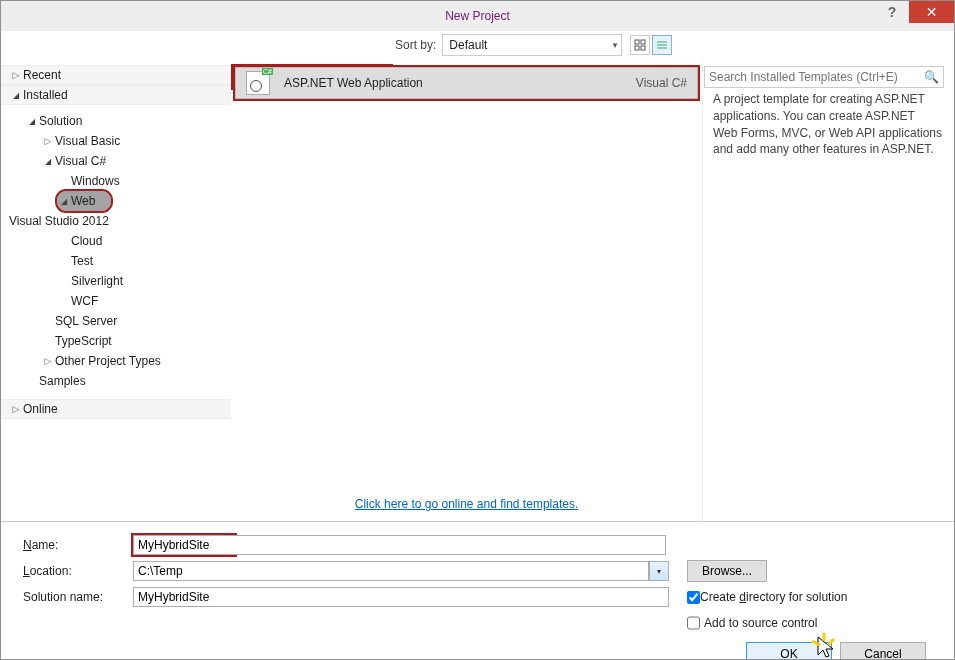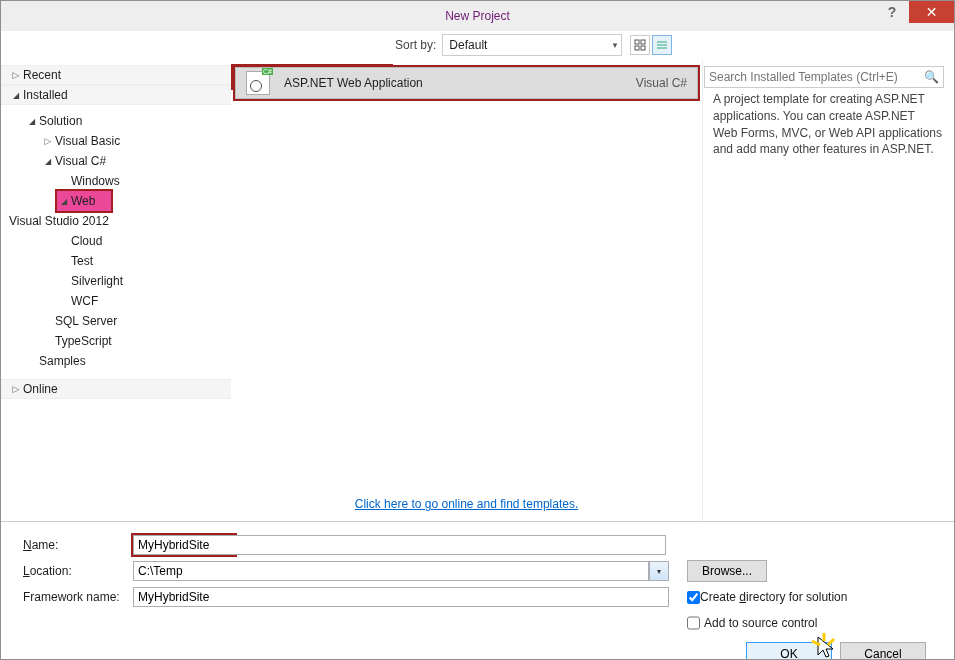--- a/index.html
+++ b/index.html
@@ -19,21 +19,21 @@
 .view-btns { margin-left: 8px; display: flex; gap: 2px; }
 .view-btn { width: 20px; height: 20px; border: 1px solid #ccc; display: flex; align-items: center; justify-content: center; }
 .view-btn.active { background: #e5f1fb; border-color: #7eb4ea; }
 .search { position: absolute; right: 10px; top: 35px; width: 240px; height: 22px; border: 1px solid #ccc; display: flex; align-items: center; padding: 0 4px; color: #888; }
 .search input { border: none; outline: none; flex: 1; font-size: 12px; }
 .search .mag { color: #666; }
 .main { display: flex; height: 462px; }
 .sidebar { width: 230px; padding: 6px 0 0 0; }
 .tree-row { display: flex; align-items: center; height: 20px; padding-left: 8px; cursor: default; }
 .tree-row.header { background: #f5f5f5; font-weight: normal; border-top: 1px solid #eee; border-bottom: 1px solid #eee; }
-.tree-row.selected { background: #ec4899; }
+.tree-row.selected { background: #a3a3a3; border-radius: 9px; }
 .exp { width: 14px; font-size: 9px; color: #666; display: inline-block; text-align: center; }
 .exp.open::before { content: "◢"; font-size: 8px; color: #444; }
 .exp.closed::before { content: "▷"; font-size: 9px; }
 .indent1 { padding-left: 24px; }
 .indent2 { padding-left: 40px; }
 .indent3 { padding-left: 56px; }
 .indent4 { }
 .center { flex: 1; padding: 8px 4px 0 4px; position: relative; }
 .tmpl-item { height: 32px; background: #ddd; display: flex; align-items: center; padding: 0 10px; border: 1px solid #bbb; }
 .tmpl-icon { width: 24px; height: 24px; background: #fff; border: 1px solid #aaa; position: relative; margin-right: 14px; }
@@ -160,20 +160,24 @@
         <span>WCF</span>
       </div>
     <div class="tree-row indent2">
         <span style="width:14px;display:inline-block"></span>
         <span>SQL Server</span>
       </div>
     <div class="tree-row indent2">
         <span style="width:14px;display:inline-block"></span>
         <span>TypeScript</span>
       </div>
+    <div class="tree-row indent2">
+        <span class="exp closed"></span>
+        <span>Other Project Types</span>
+      </div>
     <div class="tree-row indent1">
         <span style="width:14px;display:inline-block"></span>
         <span>Samples</span>
       </div>
     <div style="height:8px"></div>
     <div class="tree-row header">
         <span class="exp closed"></span>
         <span>Online</span>
       </div>
   </div>
@@ -208,21 +212,21 @@
   </div>
   <div class="form-row">
     <span class="flabel"><span class="ul">L</span>ocation:</span>
     <div class="loc-combo">
       <input type="text" value="C:\Temp" style="">
       <div class="dd">▾</div>
     </div>
     <button class="browse-btn">Browse...</button>
   </div>
   <div class="form-row">
-    <span class="flabel">Framework name:</span>
+    <span class="flabel">Solution name:</span>
     <input type="text" class="name-input" style="width: 536px;" value="MyHybridSite">
     <div style="margin-left:18px; display:flex; align-items:center; gap:0;">
       <input type="checkbox" checked="" style="">
       <span>Create <span style="text-decoration:underline">d</span>irectory for solution</span>
     </div>
   </div>
   <div class="form-row">
     <span class="flabel"></span>
     <span style="width:536px"></span>
     <div style="margin-left:18px; display:flex; gap:4px;">

